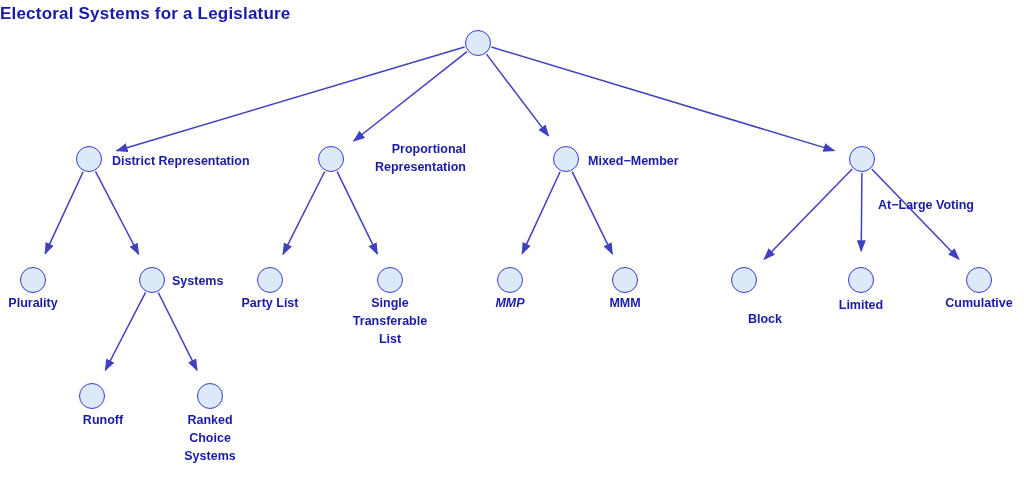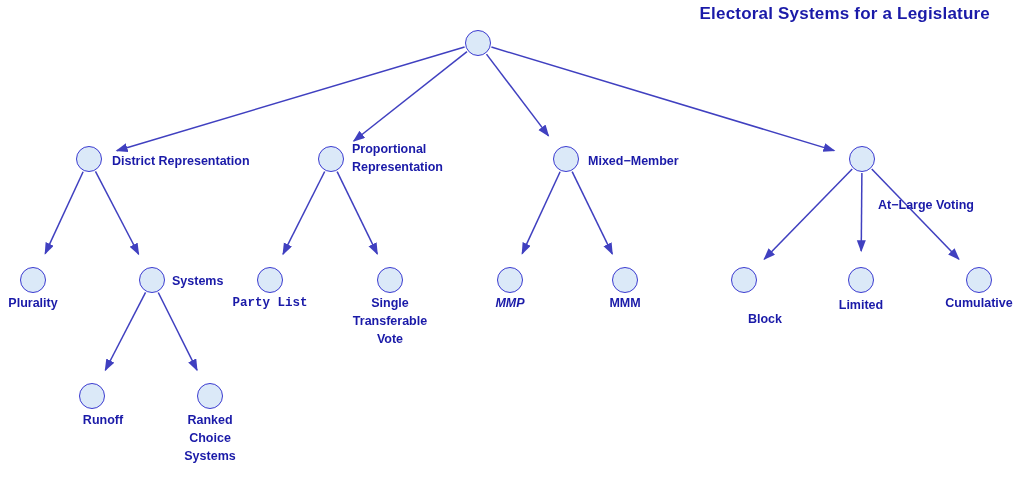--- a/index.html
+++ b/index.html
@@ -15,21 +15,21 @@
     width: 1024px;
     height: 483px;
     background: #ffffff;
     overflow: hidden;
   }
   #title {
     position: absolute;
     top: 4px;
     left: 0;
     width: 990px;
-    text-align: right;
+    text-align: left;
     font-size: 17px;
     font-weight: bold;
     color: #1a1aa8;
     letter-spacing: 0.2px;
   }
   svg#edges {
     position: absolute;
     top: 0;
     left: 0;
     width: 1024px;
@@ -89,42 +89,42 @@
         <line x1="861.8843014717763" y1="172.99952191507148" x2="861.2396612370349" y2="251.00099031878048" stroke="#4040c0" stroke-width="1.5" marker-end="url(#arrow)"></line>
         <line x1="871.7317425246553" y1="169.06445167079735" x2="958.8413904846426" y2="259.1522072533483" stroke="#4040c0" stroke-width="1.5" marker-end="url(#arrow)"></line>
       </g>
   </svg>
 
   <div id="node-layer">
       <div class="node" style="left: 465px; top: 30px;"></div>
       <div class="node" style="left: 76px; top: 146px;"></div>
       <div class="node-label lbl-right" style="left: 112px; top: 152px; width: 190px;">District Representation</div>
       <div class="node" style="left: 318px; top: 146px;"></div>
-      <div class="node-label lbl-right" style="left: 352px; top: 140px; width: 130px;">Proportional
+      <div class="node-label lbl-right" style="left: 336px; top: 140px; width: 130px; text-align: right;">Proportional
 Representation</div>
       <div class="node" style="left: 553px; top: 146px;"></div>
       <div class="node-label lbl-right" style="left: 588px; top: 152px; width: 130px;">Mixed−Member</div>
       <div class="node" style="left: 849px; top: 146px;"></div>
       <div class="node-label lbl-right" style="left: 878px; top: 152px; width: 140px; margin-top: 44px;">At−Large Voting</div>
       <div class="node" style="left: 20px; top: 267px;"></div>
       <div class="node-label lbl-center" style="left: 0px; top: 294px; width: 66px;">Plurality</div>
       <div class="node" style="left: 139px; top: 267px;"></div>
       <div class="node-label lbl-right" style="left: 172px; top: 272px; width: 80px;">Systems</div>
       <div class="node" style="left: 79px; top: 383px;"></div>
       <div class="node-label lbl-center" style="left: 63px; top: 411px; width: 80px;">Runoff</div>
       <div class="node" style="left: 197px; top: 383px;"></div>
       <div class="node-label lbl-center" style="left: 170px; top: 411px; width: 80px;">Ranked
 Choice
 Systems</div>
       <div class="node" style="left: 257px; top: 267px;"></div>
-      <div class="node-label lbl-center" style="left: 232px; top: 294px; width: 76px; font-family: Liberation Mono, monospace;">Party List</div>
+      <div class="node-label lbl-center" style="left: 232px; top: 294px; width: 76px;">Party List</div>
       <div class="node" style="left: 377px; top: 267px;"></div>
       <div class="node-label lbl-center" style="left: 340px; top: 294px; width: 100px;">Single
 Transferable
-Vote</div>
+List</div>
       <div class="node" style="left: 497px; top: 267px;"></div>
       <div class="node-label lbl-center" style="left: 474px; top: 294px; width: 72px; font-style: italic;">MMP</div>
       <div class="node" style="left: 612px; top: 267px;"></div>
       <div class="node-label lbl-center" style="left: 589px; top: 294px; width: 72px;">MMM</div>
       <div class="node" style="left: 731px; top: 267px;"></div>
       <div class="node-label lbl-center" style="left: 706px; top: 310px; width: 76px; text-align: right;">Block</div>
       <div class="node" style="left: 848px; top: 267px;"></div>
       <div class="node-label lbl-center" style="left: 821px; top: 296px; width: 80px;">Limited</div>
       <div class="node" style="left: 966px; top: 267px;"></div>
       <div class="node-label lbl-center" style="left: 930px; top: 294px; width: 98px;">Cumulative</div>

